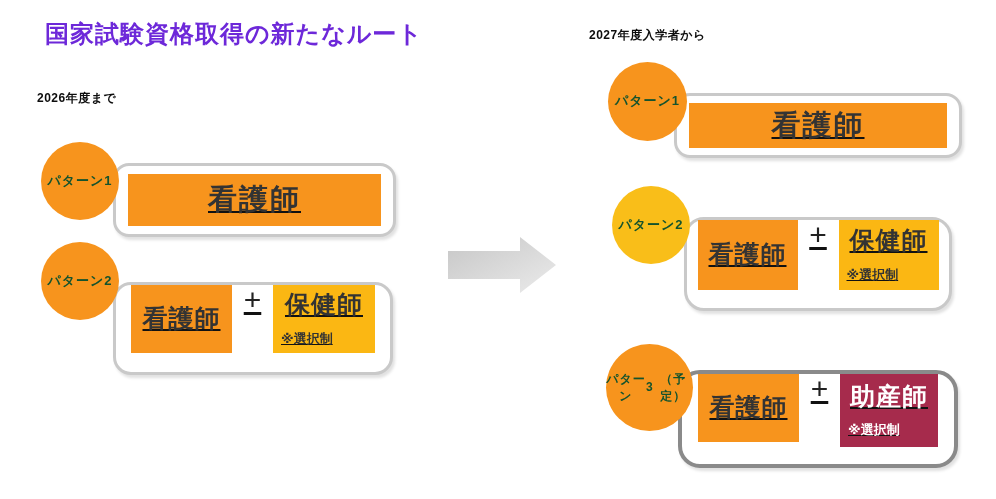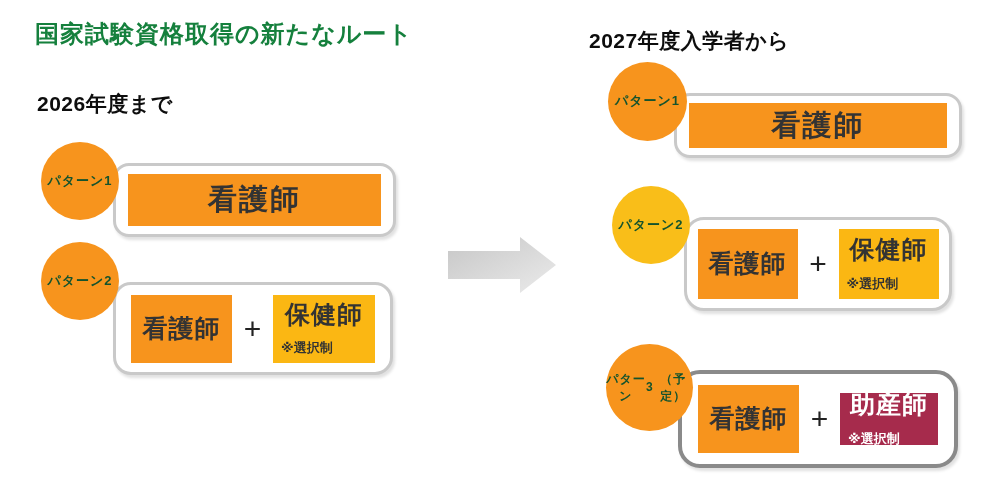--- a/index.html
+++ b/index.html
@@ -1,46 +1,46 @@
 <!DOCTYPE html>
 <html><head>
 <meta charset="utf-8">
 <style>
   html,body{margin:0;padding:0;background:#fff;}
   .canvas{
     position:relative;width:996px;height:499px;background:#ffffff;overflow:hidden;
     font-family:"Liberation Sans","DejaVu Sans",sans-serif;color:#111;
   }
   .title{
-    position:absolute;left:35px;top:18px;font-size:24px;font-weight:bold;
-    letter-spacing:1px;color:#15803d;
+    position:absolute;left:45px;top:18px;font-size:24px;font-weight:bold;
+    letter-spacing:1px;color:#6d28d9;
   }
-  .section-label{position:absolute;font-size:21px;font-weight:bold;color:#0d0d0d;letter-spacing:0.5px;}
+  .section-label{position:absolute;font-size:12px;font-weight:bold;color:#0d0d0d;letter-spacing:0.5px;}
   .label-left{left:37px;top:90px;}
   .label-right{left:589px;top:27px;}
 
   
   .badge{
     position:absolute;border-radius:50%;color:#14532d;font-weight:bold;
     display:flex;flex-direction:row;align-items:center;justify-content:center;
     text-align:center;line-height:1.3;z-index:3;font-size:13px;letter-spacing:1px;
   }
   .badge.orange{background:#F7941D;}
   .badge.yellow{background:#F9BE19;}
   #l1-badge{left:41px;top:142px;width:78px;height:78px;}
   #l2-badge{left:41px;top:242px;width:78px;height:78px;}
   #r1-badge{left:608px;top:62px;width:79px;height:79px;}
   #r2-badge{left:612px;top:186px;width:78px;height:78px;}
   #r3-badge{left:606px;top:344px;width:87px;height:87px;font-size:12px;line-height:1.35;}
 
   
   .frame{
     position:absolute;background:#fff;border:3px solid #C9C9C9;border-radius:16px;
-    box-sizing:border-box;display:flex;align-items:center;justify-content:center;
-    box-shadow:2px 3px 3px rgba(0,0,0,0.12);z-index:2;
+    box-sizing:border-box;display:flex;justify-content:center;
+    box-shadow:2px 3px 3px rgba(0,0,0,0.12);z-index:2;text-decoration:underline;
   }
   #l1-frame{left:113px;top:163px;width:283px;height:74px;padding:8px 12px;}
   #l2-frame{left:113px;top:282px;width:280px;height:93px;border-radius:18px;}
   #r1-frame{left:674px;top:93px;width:288px;height:65px;padding:7px 12px;}
   #r2-frame{left:684px;top:217px;width:268px;height:94px;border-radius:20px;}
   #r3-frame{left:678px;top:370px;width:280px;height:98px;border-radius:22px;border:4px solid #8A8A8A;}
 
   
   .big-box{
     width:100%;height:100%;display:flex;align-items:center;justify-content:center;
@@ -52,21 +52,21 @@
   }
   .qbox .qlabel{font-size:25px;line-height:1.1;}
   .qbox .qnote{font-size:13px;line-height:1.2;align-self:flex-start;padding-left:8px;margin-top:12px;letter-spacing:0;}
   .bg-orange{background:#F7941D;}
   .bg-yellow{background:#FBB713;}
   .bg-crimson{background:#A62B4C;color:#fff !important;}
   .bg-crimson .qlabel,.bg-crimson .qnote{color:#fff;}
   .w101{width:101px;height:68px;}
   .w102{width:102px;height:68px;}
   .w100{width:100px;height:70px;}
-  .w98{width:98px;height:52px;}
+  .w98{width:98px;height:73px;}
   .plus{font-size:30px;color:#222;width:41px;text-align:center;font-weight:normal;line-height:1;}
 
   .new-label{
     position:absolute;left:606px;top:420px;font-size:29px;font-weight:bold;
     color:#A62B4C;letter-spacing:1px;z-index:3;
   }
   .arrow{position:absolute;left:448px;top:237px;z-index:1;}
 </style>
 </head>
 <body>

